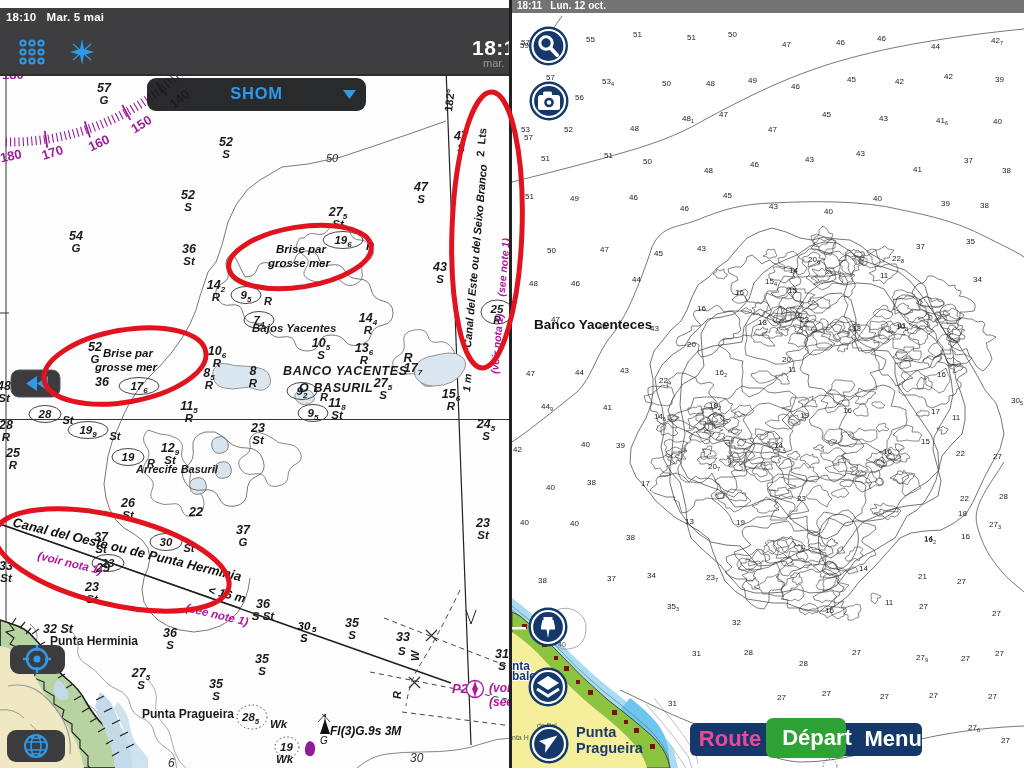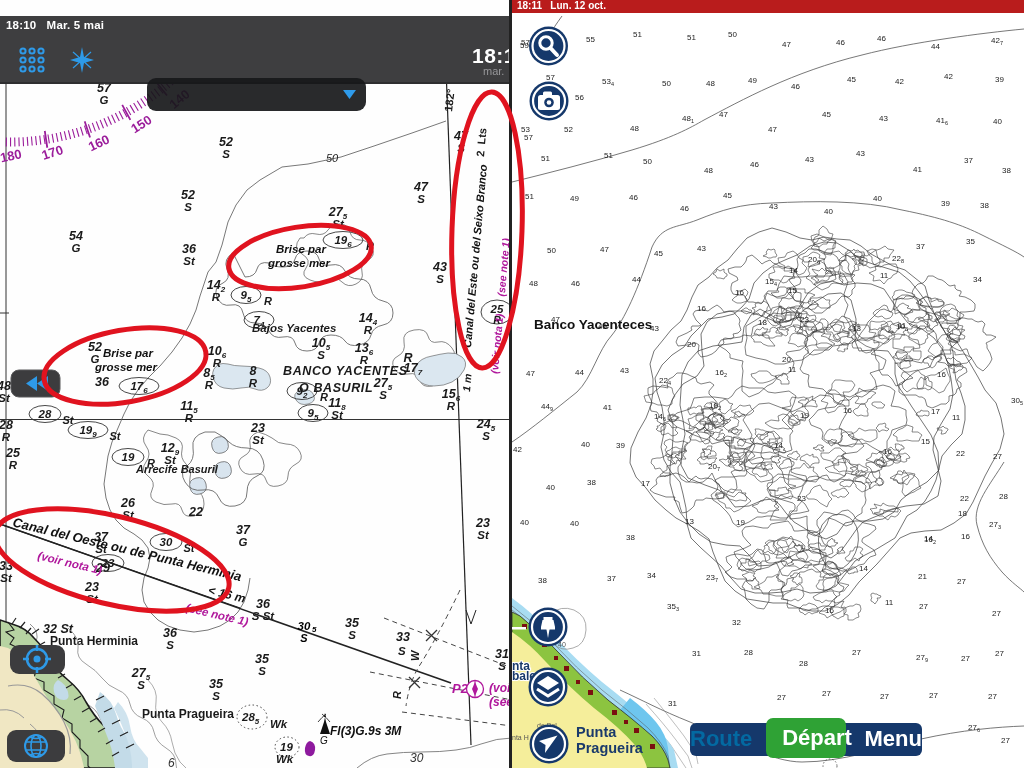--- a/index.html
+++ b/index.html
@@ -300,21 +300,21 @@
 
 <g>
 <rect x="7" y="730" width="58" height="32" rx="9" fill="#3c3c3e"></rect>
 <circle cx="36" cy="746" r="11" fill="none" stroke="#2e9ae8" stroke-width="2"></circle>
 <ellipse cx="36" cy="746" rx="5" ry="11" fill="none" stroke="#2e9ae8" stroke-width="1.6"></ellipse>
 <path d="M25,742 l22,0 M25,750 l22,0 M30,737 q6,3 12,0 M30,755 q6,-3 12,0" stroke="#2e9ae8" stroke-width="1.6" fill="none"></path>
 </g>
 </g>
     </svg>
 
-<div class="abs" style="left:0;top:16px;width:512px;height:66px;background:#3e3e40;border-bottom:2px solid #2e2e30">
+<div class="abs" style="left:0;top:8px;width:512px;height:66px;background:#3e3e40;border-bottom:2px solid #2e2e30">
 
   <div class="abs" style="left:6px;top:3px;font-size:11.5px;font-weight:bold;color:#fff;letter-spacing:0.2px">18:10&nbsp;&nbsp;&nbsp;Mar. 5 mai</div>
 
   <svg class="abs" style="left:19px;top:31px" width="26" height="26" viewBox="0 0 26 26">
     <g fill="none" stroke="#2e9ae8" stroke-width="2">
       <circle cx="4" cy="4" r="2.6"></circle>
           <circle cx="13" cy="4" r="2.6"></circle>
           <circle cx="22" cy="4" r="2.6"></circle>
       <circle cx="4" cy="13" r="2.6"></circle>
           <circle cx="13" cy="13" r="2.6"></circle>
@@ -328,20 +328,21 @@
   <svg class="abs" style="left:68px;top:31px" width="28" height="26" viewBox="0 0 28 26">
     <path d="M14,0 L16,10 L26,13 L16,16 L14,26 L12,16 L2,13 L12,10 Z" fill="#2e9ae8"></path>
     <path d="M5,5 L23,21 M23,5 L5,21" stroke="#2e9ae8" stroke-width="1.2"></path>
   </svg>
 
   <div class="abs" style="left:472px;top:28px;width:40px;height:24px;overflow:hidden;font-size:21px;font-weight:bold;color:#fff;letter-spacing:0.5px">18:1</div>
   <div class="abs" style="left:483px;top:49px;font-size:11px;color:#97979a">mar.</div>
 </div>
 
 <div class="abs" style="left:147px;top:78px;width:219px;height:33px;background:rgba(23,24,26,0.92);border-radius:9px;">
+  <div class="abs" style="left:0;right:0;top:6px;text-align:center;font-size:16.5px;font-weight:bold;color:#2e9aea;letter-spacing:0.8px">SHOM</div>
   <svg class="abs" style="right:10px;top:12px" width="13" height="10" viewBox="0 0 13 10">
         <path d="M0,0 L13,0 L6.5,9 Z" fill="#2e9aea"></path>
       </svg>
 </div>
 
 <svg class="abs" style="left:512px;top:0" width="512" height="768" viewBox="0 0 512 768">
 <rect width="512" height="768" fill="#ffffff"></rect>
 <g font-family="Liberation Sans, sans-serif">
 
 <path d="M0,182 C40,172 80,162 120,150 C160,138 178,128 192,120 C230,100 280,72 350,55 C400,42 470,33 512,29" stroke="#555" stroke-width="0.8" fill="none"></path>
@@ -865,27 +866,27 @@
 <g>
 <circle cx="37" cy="744" r="19.5" fill="#15386b"></circle>
 <circle cx="37" cy="744" r="16" fill="none" stroke="#fff" stroke-width="2.2"></circle>
 <path d="M45.5,735.5 L33,753 L33.5,745 L27,741 Z" fill="#fff"></path>
 </g>
 </g>
 <circle cx="318" cy="766" r="7" fill="none" stroke="#444" stroke-width="0.8" stroke-dasharray="1.5,2"></circle>
 </g>
     </svg>
 
-<div class="abs" style="left:512px;top:0;width:512px;height:13px;background:#b91c1c">
+<div class="abs" style="left:512px;top:0;width:512px;height:13px;background:#737373">
   <div class="abs" style="left:5px;top:0px;font-size:10px;font-weight:bold;color:#fff">18:11&nbsp;&nbsp;&nbsp;Lun. 12 oct.</div>
 </div>
 
 <div class="abs" style="left:690px;top:723px;width:232px;height:33px;background:#15386b;border-radius:6px"></div>
 <div class="abs" style="left:766px;top:718px;width:80px;height:40px;background:#2fa235;border-radius:7px"></div>
-<div class="abs" style="left:690px;top:726px;width:80px;text-align:left;font-size:22px;font-weight:bold;color:#0369a1">Route</div>
+<div class="abs" style="left:690px;top:726px;width:80px;text-align:center;font-size:22px;font-weight:bold;color:#ec4899">Route</div>
 <div class="abs" style="left:766px;top:725px;width:102px;text-align:center;font-size:22px;font-weight:bold;color:#fff">Départ</div>
 <div class="abs" style="left:846px;top:726px;width:76px;text-align:right;font-size:22px;font-weight:bold;color:#fff">Menu</div>
 
 <div class="abs" style="left:509px;top:0;width:3px;height:768px;background:#222"></div>
 
 <svg class="abs" style="left:0;top:0" width="1024" height="768" viewBox="0 0 1024 768">
 <g fill="none" stroke="#e0131f" stroke-width="5">
 
 <ellipse cx="300" cy="257" rx="72" ry="30" transform="rotate(-9 300 257)"></ellipse>
 

